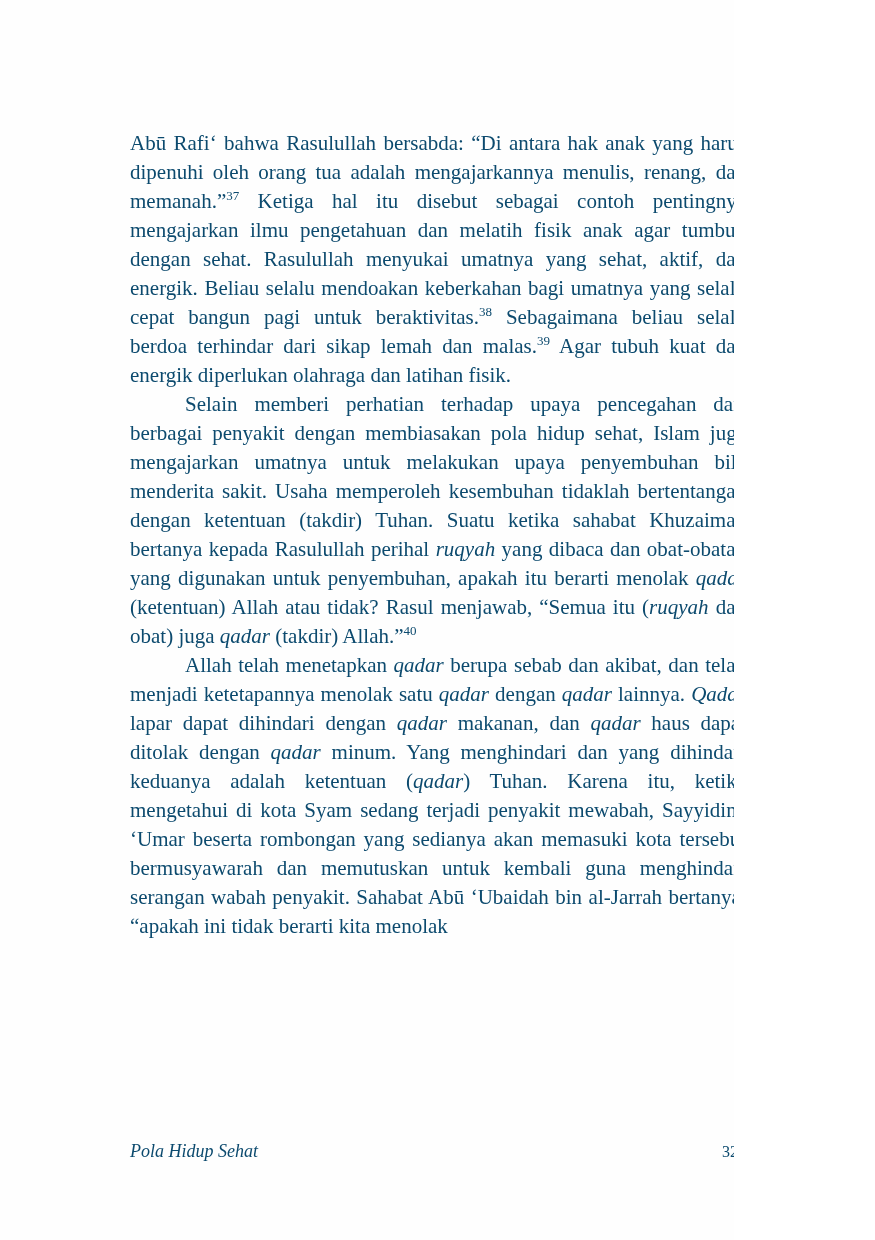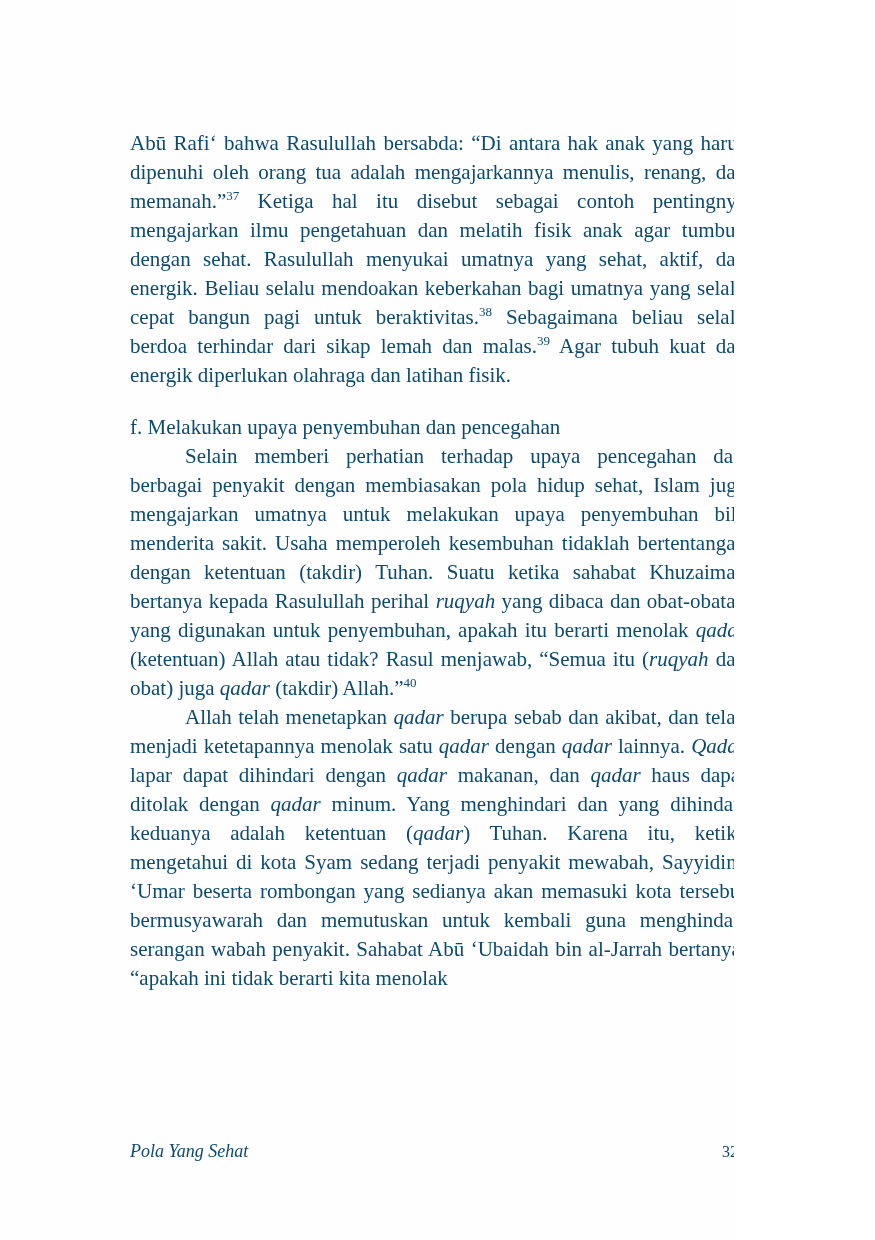--- a/index.html
+++ b/index.html
@@ -63,21 +63,20 @@
     font-size: 16px;
     font-style: normal;
   }
 </style>
 </head>
 <body>
 
 <div class="page">
   <div class="text-block" id="text-block">
       <p><span>Abū Rafi‘ bahwa Rasulullah bersabda: “Di antara hak anak yang harus dipenuhi oleh orang tua adalah mengajarkannya menulis, renang, dan memanah.”</span><sup>37</sup><span> Ketiga hal itu disebut sebagai contoh pentingnya mengajarkan ilmu pengetahuan dan melatih fisik anak agar tumbuh dengan sehat. Rasulullah menyukai umatnya yang sehat, aktif, dan energik. Beliau selalu mendoakan keberkahan bagi umatnya yang selalu cepat bangun pagi untuk beraktivitas.</span><sup>38</sup><span> Sebagaimana beliau selalu berdoa terhindar dari sikap lemah dan malas.</span><sup>39</sup><span> Agar tubuh kuat dan energik diperlukan olahraga dan latihan fisik.</span></p>
-      <p class="heading"><span>f. Melakukan upaya penyembuhan dan pencegahan</span></p>
       <p class="indent"><span>Selain memberi perhatian terhadap upaya pencegahan dari berbagai penyakit dengan membiasakan pola hidup sehat, Islam juga mengajarkan umatnya untuk melakukan upaya penyembuhan bila menderita sakit. Usaha memperoleh kesembuhan tidaklah bertentangan dengan ketentuan (takdir) Tuhan. Suatu ketika sahabat Khuzaimah bertanya kepada Rasulullah perihal </span><em>ruqyah</em><span> yang dibaca dan obat-obatan yang digunakan untuk penyembuhan, apakah itu berarti menolak </span><em>qadar</em><span> (ketentuan) Allah atau tidak? Rasul menjawab, “Semua itu (</span><em>ruqyah</em><span> dan obat) juga </span><em>qadar</em><span> (takdir) Allah.”</span><sup>40</sup></p>
       <p class="indent"><span>Allah telah menetapkan </span><em>qadar</em><span> berupa sebab dan akibat, dan telah menjadi ketetapannya menolak satu </span><em>qadar</em><span> dengan </span><em>qadar</em><span> lainnya. </span><em>Qadar</em><span> lapar dapat dihindari dengan </span><em>qadar</em><span> makanan, dan </span><em>qadar</em><span> haus dapat ditolak dengan </span><em>qadar</em><span> minum. Yang menghindari dan yang dihindari keduanya adalah ketentuan (</span><em>qadar</em><span>) Tuhan. Karena itu, ketika mengetahui di kota Syam sedang terjadi penyakit mewabah, Sayyidina ‘Umar beserta rombongan yang sedianya akan memasuki kota tersebut bermusyawarah dan memutuskan untuk kembali guna menghindari serangan wabah penyakit. Sahabat Abū ‘Ubaidah bin al-Jarrah bertanya, “apakah ini tidak berarti kita menolak</span></p>
     </div>
   <div class="footer">
-    <span class="book-title">Pola Yang Sehat</span>
+    <span class="book-title">Pola Hidup Sehat</span>
     <span class="page-number">323</span>
   </div>
 </div>
 
 </body></html>

